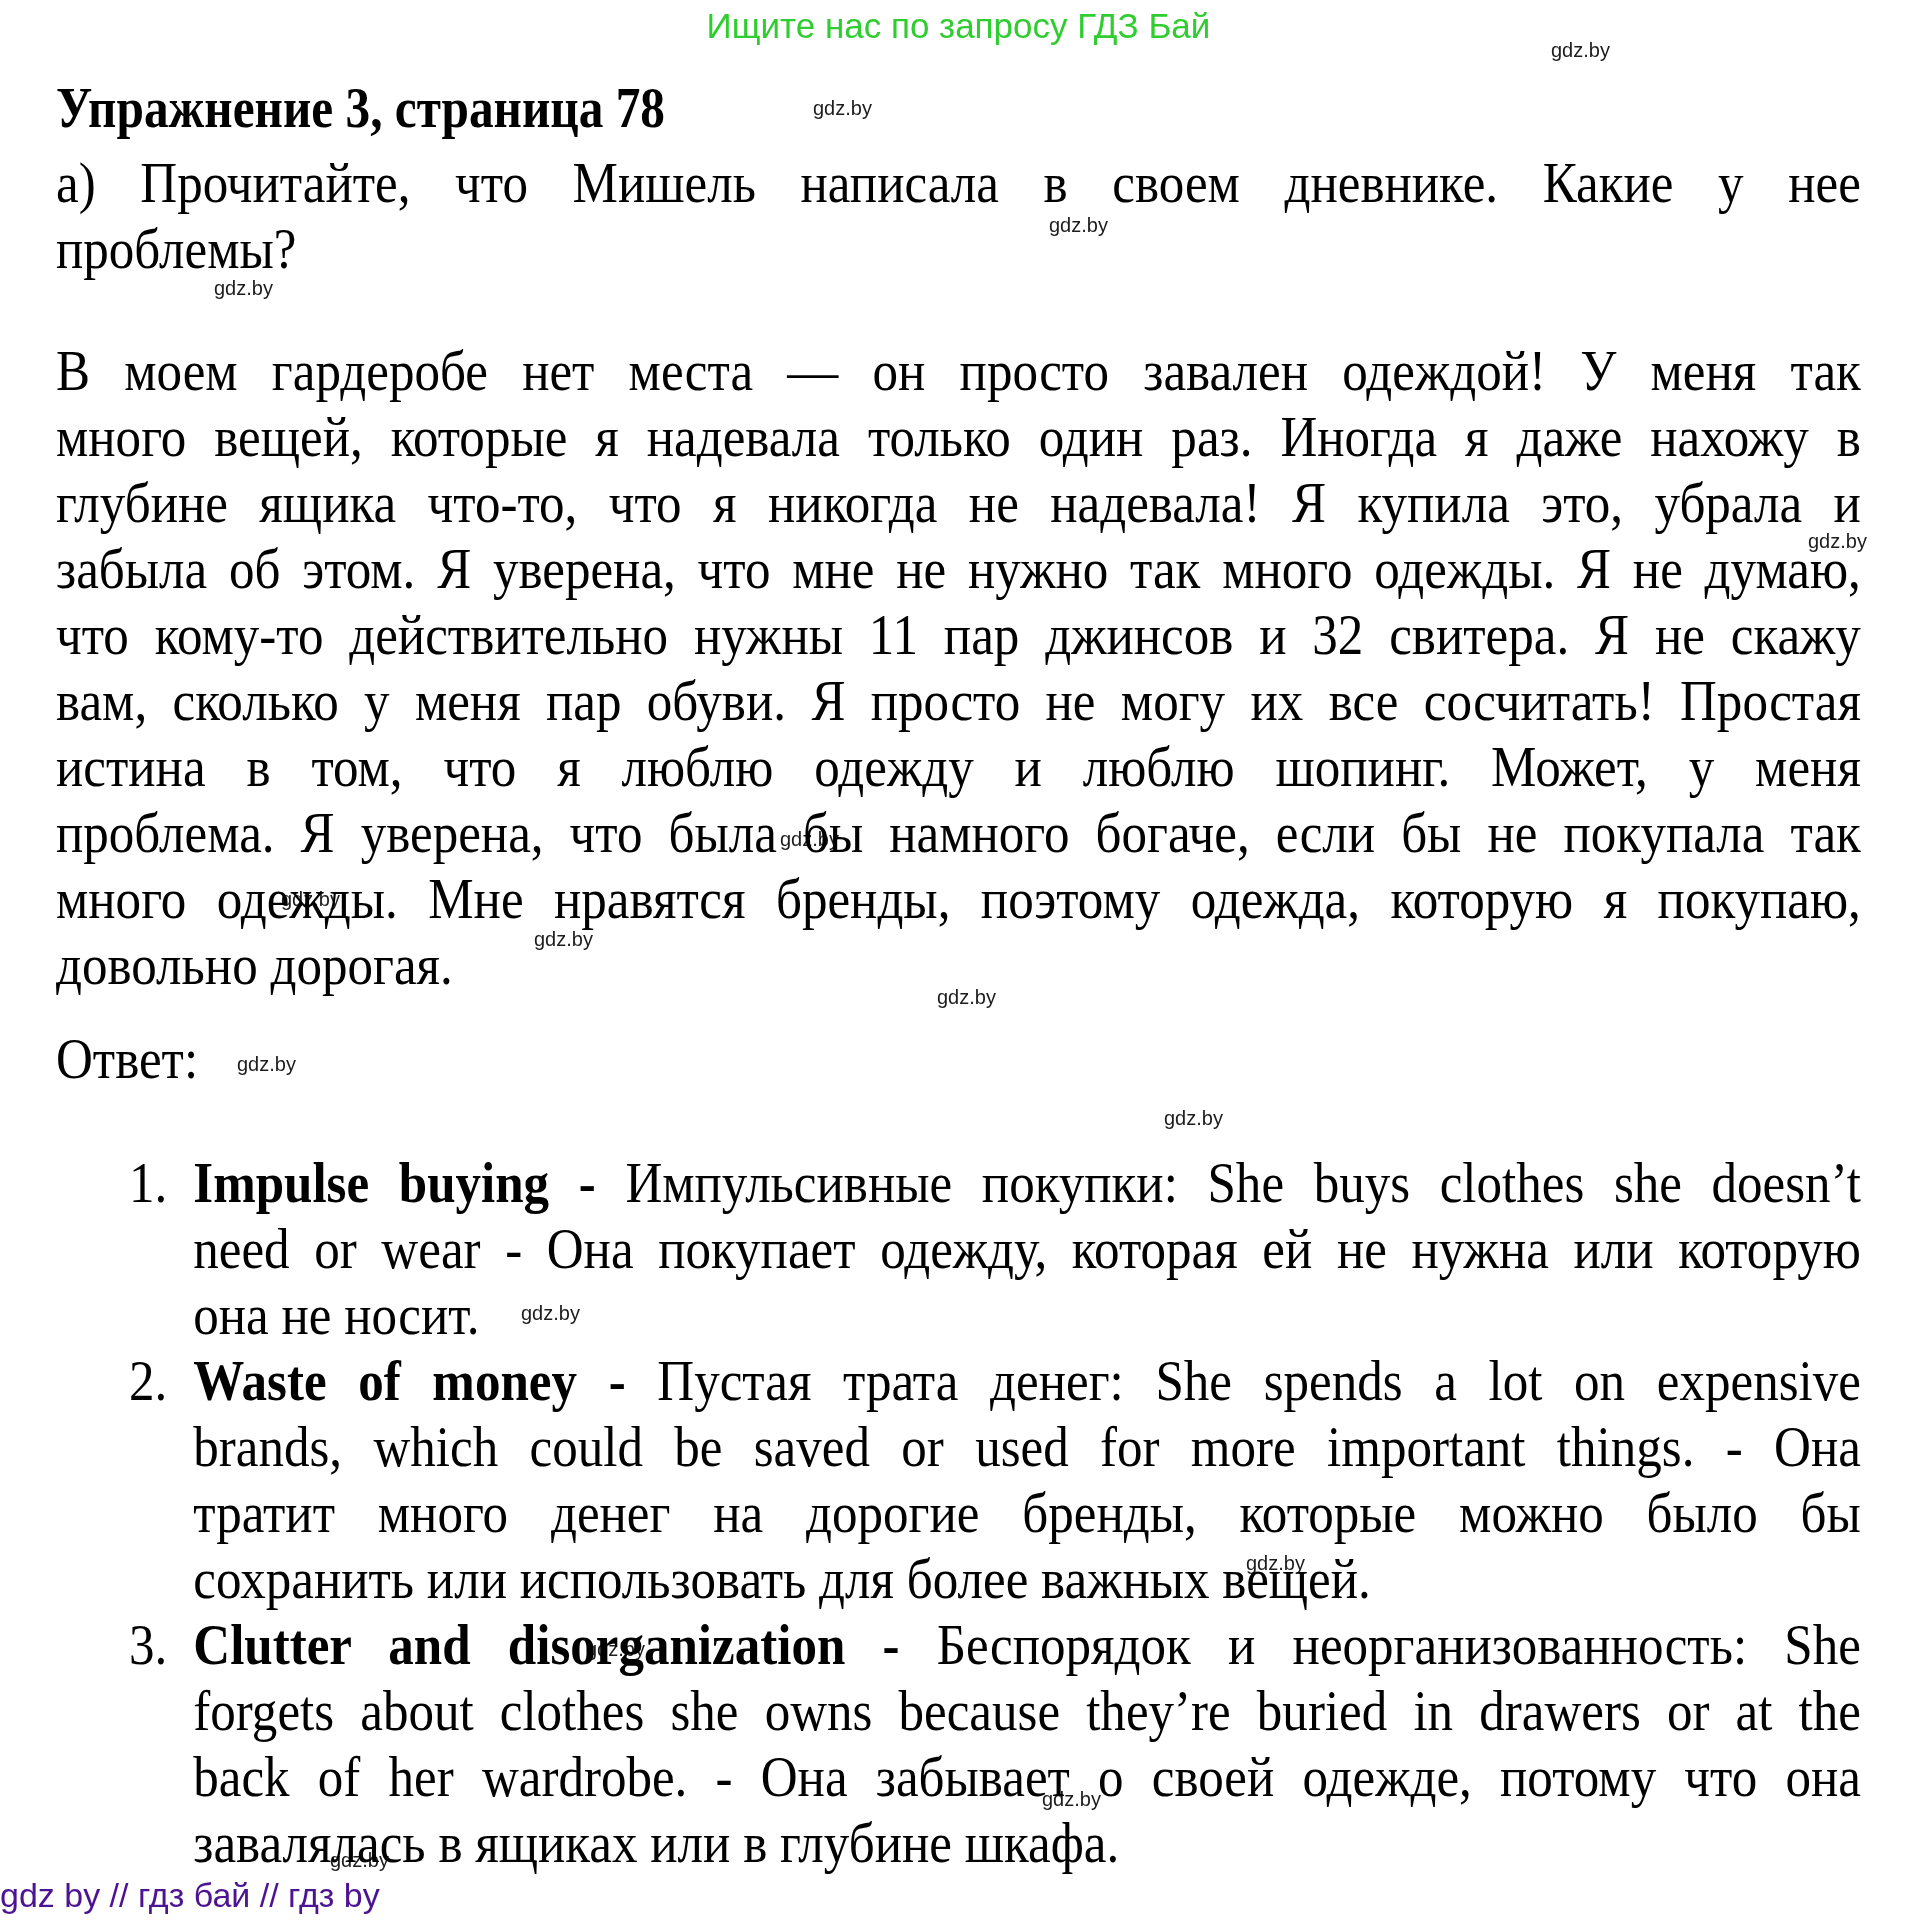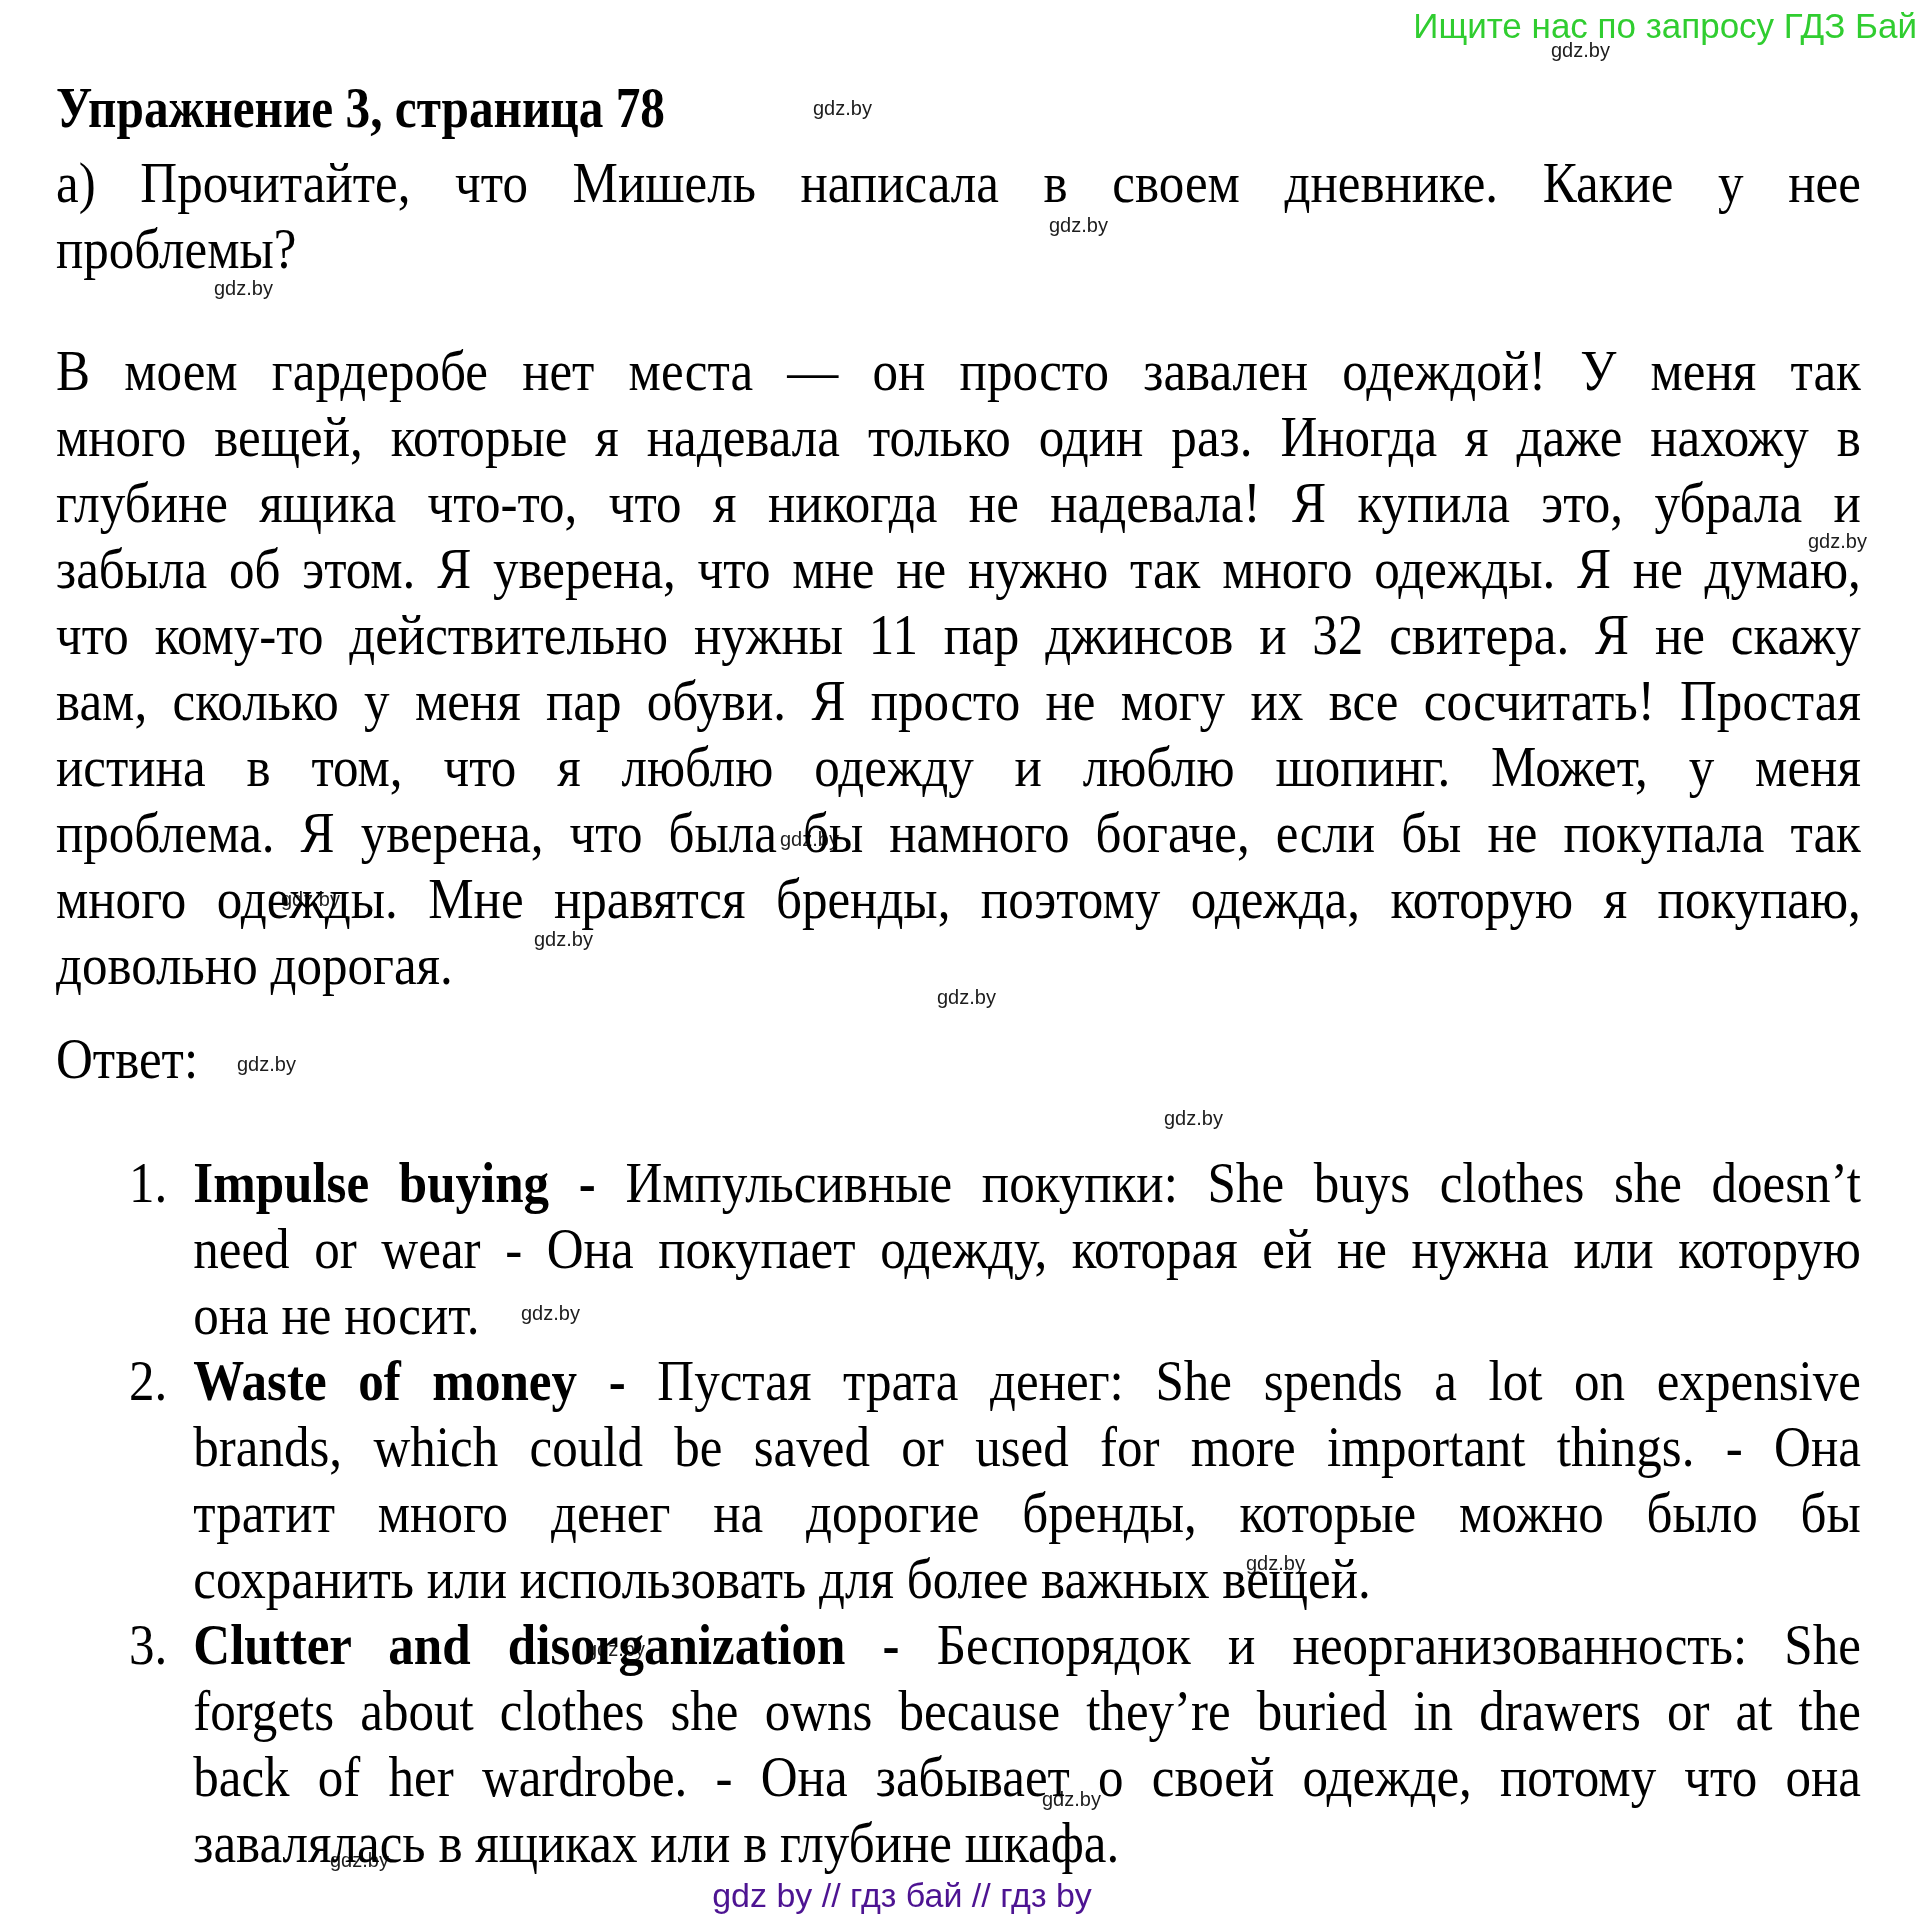--- a/index.html
+++ b/index.html
@@ -6,21 +6,21 @@
   body {
     width:1917px; height:1928px;
     background:#ffffff;
     position:relative;
     overflow:hidden;
     font-family:"Liberation Serif", serif;
     color:#000;
   }
   .promo {
     position:absolute; top:5.6px; left:0; width:100%;
-    text-align:right;
+    text-align:center;
     font-family:"Liberation Sans", sans-serif;
     font-size:35px; color:#30cd30;
   }
   .wm {
     position:absolute;
     font-family:"Liberation Sans", sans-serif;
     font-size:20px; color:#1d1d1d;
     white-space:nowrap;
   }
   .content {
@@ -41,23 +41,22 @@
   .answer-label { margin-top:28px; font-size:58px; line-height:66px; }
   .answer-list  { margin-top:58px; }
   .answer-item  {
     position:relative; padding-left:156px;
     font-size:58px; line-height:66px;
   }
   .item-number { position:absolute; left:83px; top:0; }
   .term { font-weight:bold; }
   .footer {
     position:absolute; top:1876px; left:0; width:1780px;
-    text-align:center;
     font-family:"Liberation Sans", sans-serif;
-    font-size:34px; color:#4d1492;padding-left:12px;
+    font-size:34px; color:#4d1492;
   }
 </style>
 </head>
 <body>
 
 <div class="promo">Ищите нас по запросу ГДЗ Бай</div>
 
 <span class="wm" style="left:1551px; top:39px;">gdz.by</span>
 <span class="wm" style="left:813px;  top:97px;">gdz.by</span>
 <span class="wm" style="left:1049px; top:214px;">gdz.by</span>

